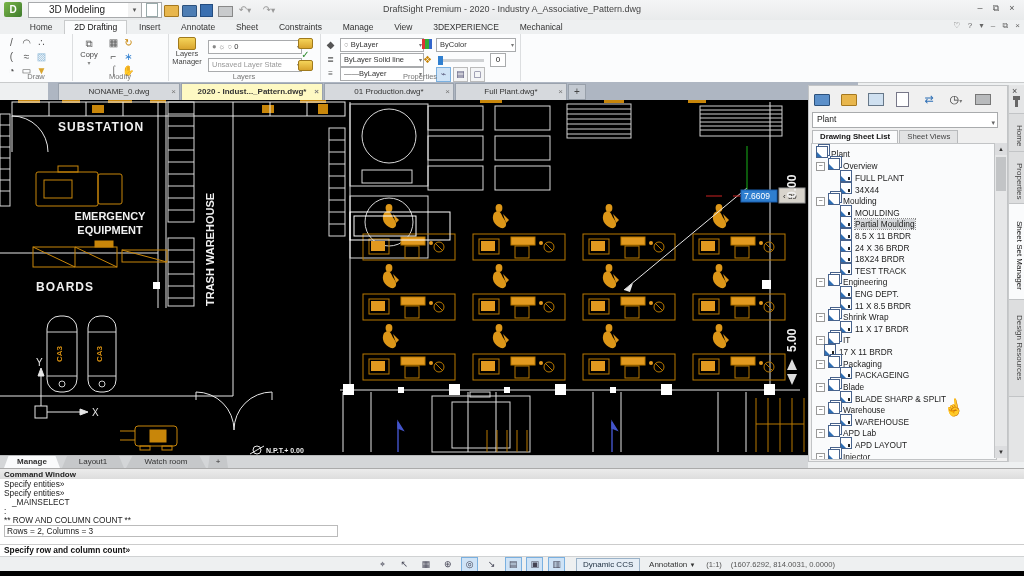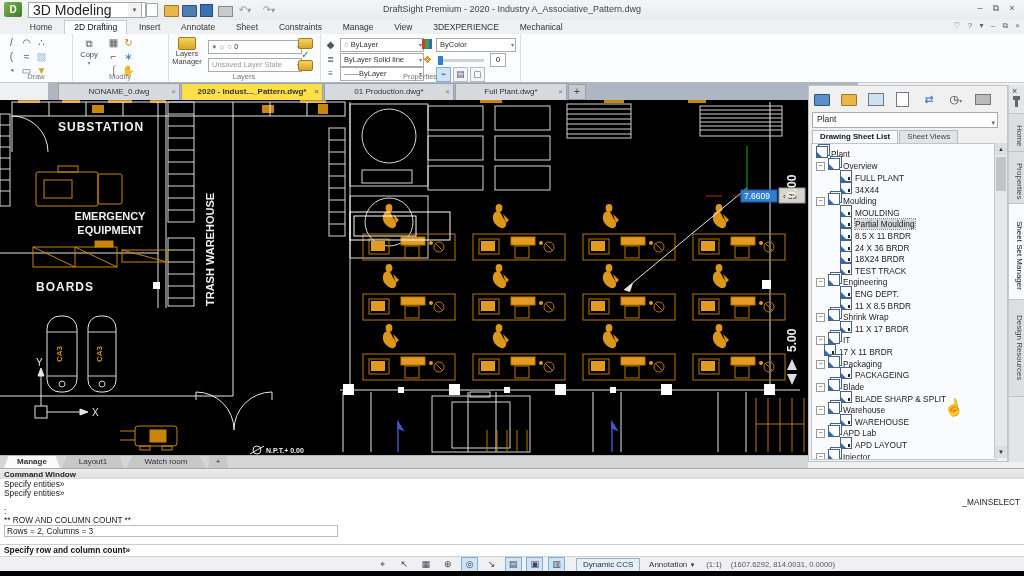--- a/index.html
+++ b/index.html
@@ -2,21 +2,21 @@
 <html><head>
 <meta charset="utf-8">
 <style>
   html,body{margin:0;padding:0;background:#222;}
   .app{position:relative;width:1024px;height:576px;background:#eef0f1;overflow:hidden;
        font-family:"Liberation Sans",sans-serif;color:#222;font-size:10px;}
   .abs{position:absolute;}
   
   .titlebar{left:0;top:0;width:1024px;height:20px;background:linear-gradient(#f4f5f6,#e9ebec);border-bottom:1px solid #d7d9da;}
   .logo{left:4px;top:2px;width:18px;height:15px;background:linear-gradient(135deg,#7ab648,#3e7a2c);color:#fff;font-weight:bold;font-size:10px;text-align:center;line-height:15px;border-radius:2px;}
-  .wsbox{left:28px;top:2px;width:112px;height:14px;background:#fff;border:1px solid #a8aaac;font-size:14px;line-height:14px;padding-left:4px;}
+  .wsbox{left:28px;top:2px;width:112px;height:14px;background:#fff;border:1px solid #a8aaac;font-size:10px;line-height:14px;padding-left:20px;}
   .wsarr{left:128px;top:2px;width:13px;height:14px;border:1px solid #a8aaac;border-left:none;text-align:center;line-height:13px;font-size:7px;color:#555;background:#f2f2f2;}
   .qa{top:3px;width:14px;height:13px;font-size:10px;line-height:13px;text-align:center;color:#666;}
   .qa-page{background:#fff;border:1px solid #9aa;width:10px;height:12px;}
   .qa-folder{width:13px;height:10px;background:#e8b64c;border:1px solid #a5781f;border-radius:1px;margin-top:2px;}
   .qa-folder2{width:13px;height:10px;background:#4d7db3;border:1px solid #2c517c;border-radius:1px;margin-top:2px;}
   .qa-save{width:11px;height:11px;background:#3a6fb0;border:1px solid #234c80;margin-top:1px;}
   .qa-print{width:13px;height:9px;background:#c8cacc;border:1px solid #888;margin-top:3px;}
   .title-text{top:4px;left:0;width:1024px;text-align:center;font-size:9px;color:#444;}
   .wbtn{top:2px;width:16px;height:13px;text-align:center;line-height:12px;font-size:9px;color:#555;}
   
@@ -37,21 +37,21 @@
   .stack{width:16px;height:11px;margin:0 auto;background:linear-gradient(#f5d45a,#d9a52e);border:1px solid #a07a1c;border-radius:2px;}
   .rgb{display:inline-block;width:10px;height:10px;background:linear-gradient(90deg,#d33 33%,#3a3 33% 66%,#36c 66%);vertical-align:middle;}
   .slider{position:absolute;height:3px;background:#cfd1d3;}
   .sthumb{position:absolute;width:5px;height:9px;background:#2f7fd0;top:-3px;left:0;}
   .valbox{position:absolute;width:14px;height:12px;background:#fff;border:1px solid #a9abad;text-align:center;font-size:8px;line-height:12px;}
   .sq{display:inline-block;width:13px;height:13px;border:1px solid #bbb;text-align:center;line-height:13px;font-size:9px;color:#557;margin-right:2px;background:#f4f5f6;}
   .sq.on{background:#cfe3f6;border-color:#7ab0e0;}
   
   .dtabs{left:0;top:82px;width:810px;height:18px;background:#aeb6c2;margin-left:48px;}
   .dtab{position:absolute;top:1px;height:16px;background:#d6d9dd;border:1px solid #9aa2ad;font-size:8px;line-height:15px;text-align:center;color:#333;}
-  .dtab.active{background:#fde047;font-weight:bold;}
+  .dtab.active{background:#fef9c3;font-weight:bold;}
   .dtab .x{position:absolute;right:3px;top:0;color:#777;font-size:8px;}
   .dplus{position:absolute;top:2px;width:16px;height:14px;background:#c4cad2;border:1px solid #98a0aa;text-align:center;line-height:13px;font-size:10px;color:#444;}
   
   .canvas{left:0;top:100px;width:808px;height:355px;background:#000;}
   
   .panel{left:808px;top:85px;width:200px;height:377px;background:#f0f0f0;border:1px solid #c2c4c6;box-sizing:border-box;}
   .ptool{position:absolute;left:2px;top:3px;height:20px;}
   .pbtn{display:inline-block;width:20px;height:18px;text-align:center;line-height:18px;vertical-align:top;margin-right:2px;border:1px solid transparent;}
   .mini-folder{width:14px;height:10px;background:#5b8fc9;border:1px solid #2c517c;margin:4px auto 0;border-radius:1px;}
   .mini-folder.open{background:#e8b64c;border-color:#a5781f;}
@@ -82,21 +82,21 @@
   .pin:before{content:"";position:absolute;left:-2px;top:-3px;width:7px;height:4px;background:#666;}
   
   .mtabs{left:0;top:455px;width:808px;height:13px;background:#d4d6d8;border-top:1px solid #b8babc;}
   .mtab{position:absolute;top:0;height:12px;font-size:8px;line-height:12px;text-align:center;background:#c6c8ca;color:#333;clip-path:polygon(8% 0,92% 0,100% 100%,0 100%);}
   .mtab.active{background:#fafbfc;font-weight:bold;}
   
   .cwhead{left:0;top:468px;width:1024px;height:11px;background:linear-gradient(#ececec,#dddddd);border-top:1px solid #aaa;font-size:8px;font-weight:bold;line-height:11px;padding-left:4px;box-sizing:border-box;color:#222;}
   .cwhist{left:0;top:479px;width:1024px;height:66px;background:#fff;border-bottom:1px solid #ccc;font-size:8.3px;color:#222;padding:1px 4px;box-sizing:border-box;}
   .cline{height:9px;line-height:9px;white-space:pre;}
   .cline.b{font-weight:normal;}
-  .cline.ind{padding-left:8px;text-align:right;}
+  .cline.ind{padding-left:8px;}
   .cline.boxed{border:1px solid #bbb;width:330px;height:10px;line-height:10px;padding-left:2px;}
   .cwprompt{left:0;top:545px;width:1024px;height:11px;background:#fff;font-size:8.4px;font-weight:bold;line-height:11px;padding-left:4px;box-sizing:border-box;color:#111;}
   
   .sbar{left:0;top:556px;width:1024px;height:15px;background:#eef0f1;border-top:1px solid #d0d2d3;}
   .sico{display:inline-block;width:15px;height:13px;border:1px solid transparent;text-align:center;line-height:13px;font-size:9px;color:#445;margin-right:2px;}
   .sico.on{background:#cfe3f6;border-color:#7ab0e0;}
   .ccsbtn{display:inline-block;height:12px;border:1px solid #9ab2c8;background:#e6eef6;font-size:8px;line-height:12px;padding:0 6px;margin:0 6px;color:#234;}
   .anno{display:inline-block;font-size:8px;color:#333;margin-right:8px;}
   .coords{display:inline-block;font-size:7.6px;color:#555;}
   .blackstrip{left:0;top:571px;width:1024px;height:5px;background:#000;}

